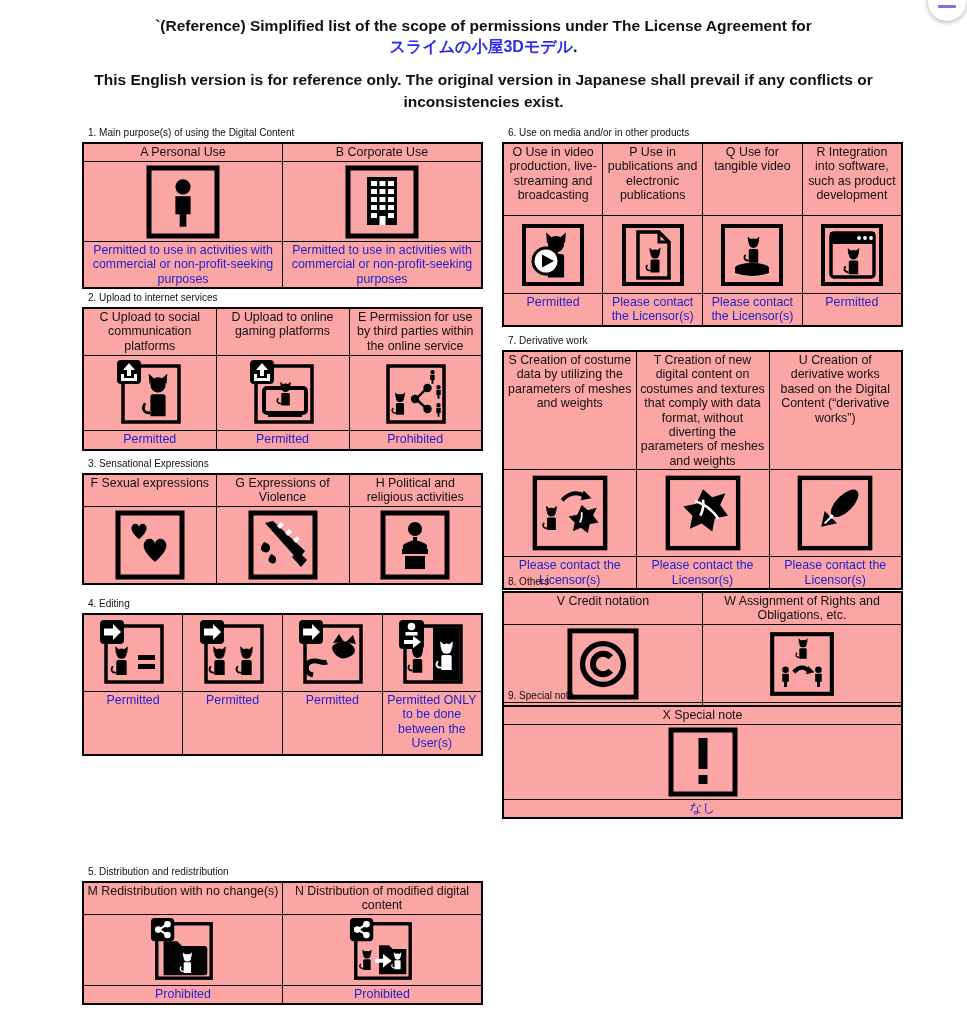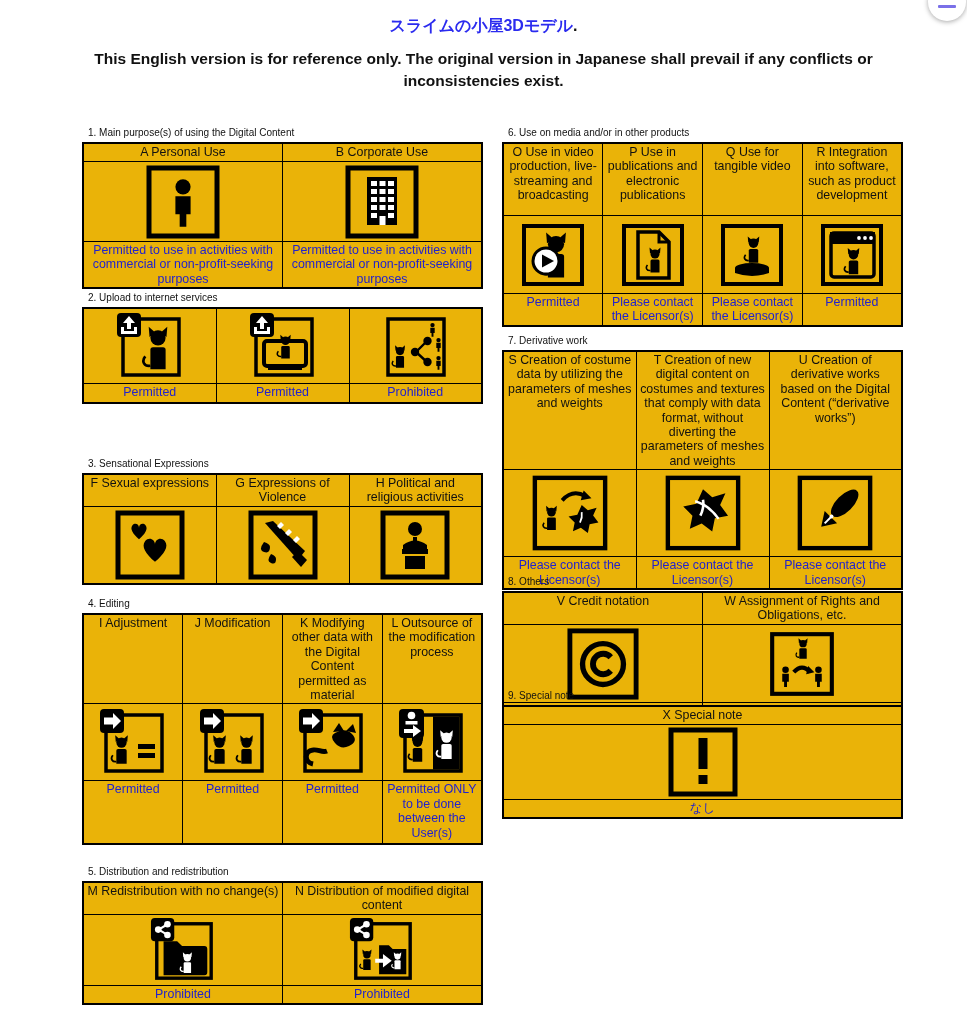--- a/index.html
+++ b/index.html
@@ -19,21 +19,21 @@
   .title-line1{font-size:15.5px;line-height:21px;color:#111;}
   .title-line2{font-size:16px;line-height:21px;}
   .title-line3{font-size:15.5px;line-height:21.5px;max-width:880px;margin:12px auto;color:#111;}
 
   .col{position:absolute;top:0;width:401px;height:1024px;}
   .col-left{left:82px;}
   .col-right{left:502px;}
   .section{position:absolute;left:0;width:401px;}
   .sec-title{font-size:10px;line-height:13px;margin:0 0 3px 6px;color:#111;}
 
-  table.grid{border-collapse:collapse;width:401px;table-layout:fixed;background:#eab308;}
+  table.grid{border-collapse:collapse;width:401px;table-layout:fixed;background:#fca5a5;}
   table.grid th,table.grid td{
     border:1.6px solid #000;padding:1px 3px;font-size:12.4px;line-height:14.4px;
     font-weight:normal;text-align:center;overflow:hidden;
   }
   table.grid{border:2px solid #000;}
   th.hd{vertical-align:top;color:#111;}
   td.icn{vertical-align:middle;padding:3px 0;}
   td.st{vertical-align:top;}
   .blue{color:var(--status-blue);}
   svg{display:block;margin:0 auto;}
@@ -62,20 +62,21 @@
       <path d="M20 10q1 6-2 12" stroke="#fff" stroke-width="2" fill="none"></path>
     </symbol>
   </defs>
 </svg>
 
 <div class="fab">
   <div class="bar"></div>
 </div>
 
 <div class="title-block">
+  <div class="title-line1">`(Reference) Simplified list of the scope of permissions under The License Agreement for</div>
   <div class="title-line2"><span class="jp" style="color:#2b2bef">スライムの小屋3Dモデル</span><span>.</span></div>
   <div class="title-line3">This English version is for reference only. The original version in Japanese shall prevail if any conflicts or inconsistencies exist.</div>
 </div>
 
 <div class="col col-left">
 
   <div class="section" style="top:126px">
     <div class="sec-title">1. Main purpose(s) of using the Digital Content</div>
     <table class="grid">
       <tbody>
@@ -119,20 +120,25 @@
         <td class="st blue" style="color:#2222cd">Permitted to use in activities with commercial or non-profit-seeking purposes</td>
       </tr>
     </tbody>
       </table>
   </div>
 
   <div class="section" style="top:291px">
     <div class="sec-title">2. Upload to internet services</div>
     <table class="grid">
       <tbody>
+          <tr>
+        <th class="hd" style="height:44px">C Upload to social communication platforms</th>
+        <th class="hd">D Upload to online gaming platforms</th>
+        <th class="hd">E Permission for use by third parties within the online service</th>
+      </tr>
       <tr>
         <td class="icn" style="height:72px">
           <svg width="70" height="70" viewBox="0 0 70 70">
             <rect x="8" y="8" width="56" height="56" fill="none" stroke="#000" stroke-width="3.5"></rect>
             <use href="#catfig" x="26" y="15" width="34" height="44" style="color:#000"></use>
             <g transform="translate(2,2)">
                   <rect width="24" height="24" rx="4" fill="#000"></rect>
               <path fill="#fff" d="M12 3l6 7h-4v6h-4v-6H6z"></path>
                   <path fill="#fff" d="M4 14v7h16v-7h-3v4H7v-4z"></path>
                 </g>
@@ -219,26 +225,20 @@
         </td>
       </tr>
     </tbody>
       </table>
   </div>
 
   <div class="section" style="top:597px">
     <div class="sec-title">4. Editing</div>
     <table class="grid">
       <tbody>
-          <tr>
-        <th class="hd" style="height:77px">I Adjustment</th>
-        <th class="hd">J Modification</th>
-        <th class="hd">K Modifying other data with the Digital Content permitted as material</th>
-        <th class="hd">L Outsource of the modification process</th>
-      </tr>
       <tr>
         <td class="icn" style="height:74px">
           <svg width="70" height="70" viewBox="0 0 70 70">
             <rect x="8" y="8" width="56" height="56" fill="none" stroke="#000" stroke-width="3.5"></rect>
             <use href="#catfig" x="12" y="27" width="23" height="31" style="color:#000"></use>
             <rect x="40" y="37" width="17" height="5" fill="#000"></rect>
             <rect x="40" y="46" width="17" height="5" fill="#000"></rect>
             <g transform="translate(2,2)">
                   <rect width="24" height="24" rx="4" fill="#000"></rect>
               <path fill="#fff" d="M4 8.5h9V4l8 8-8 8v-4.5H4z"></path>

